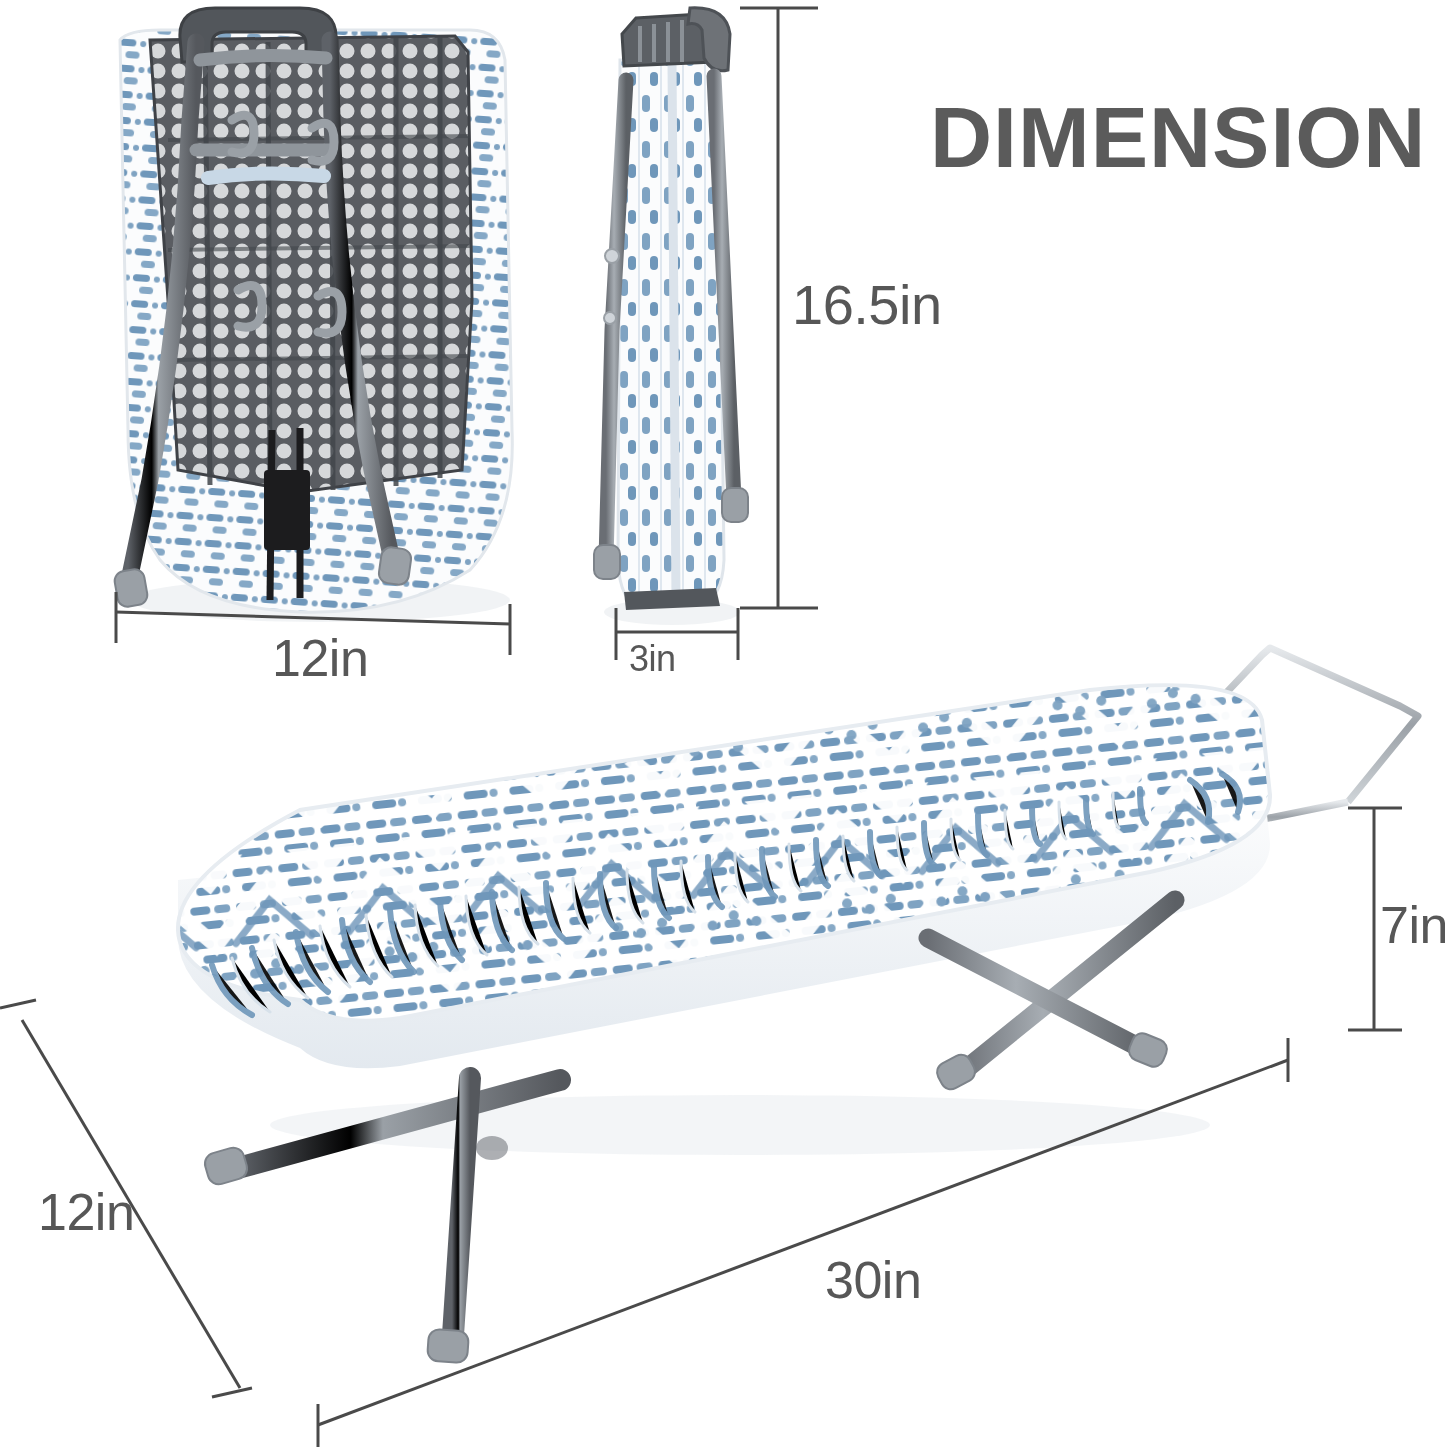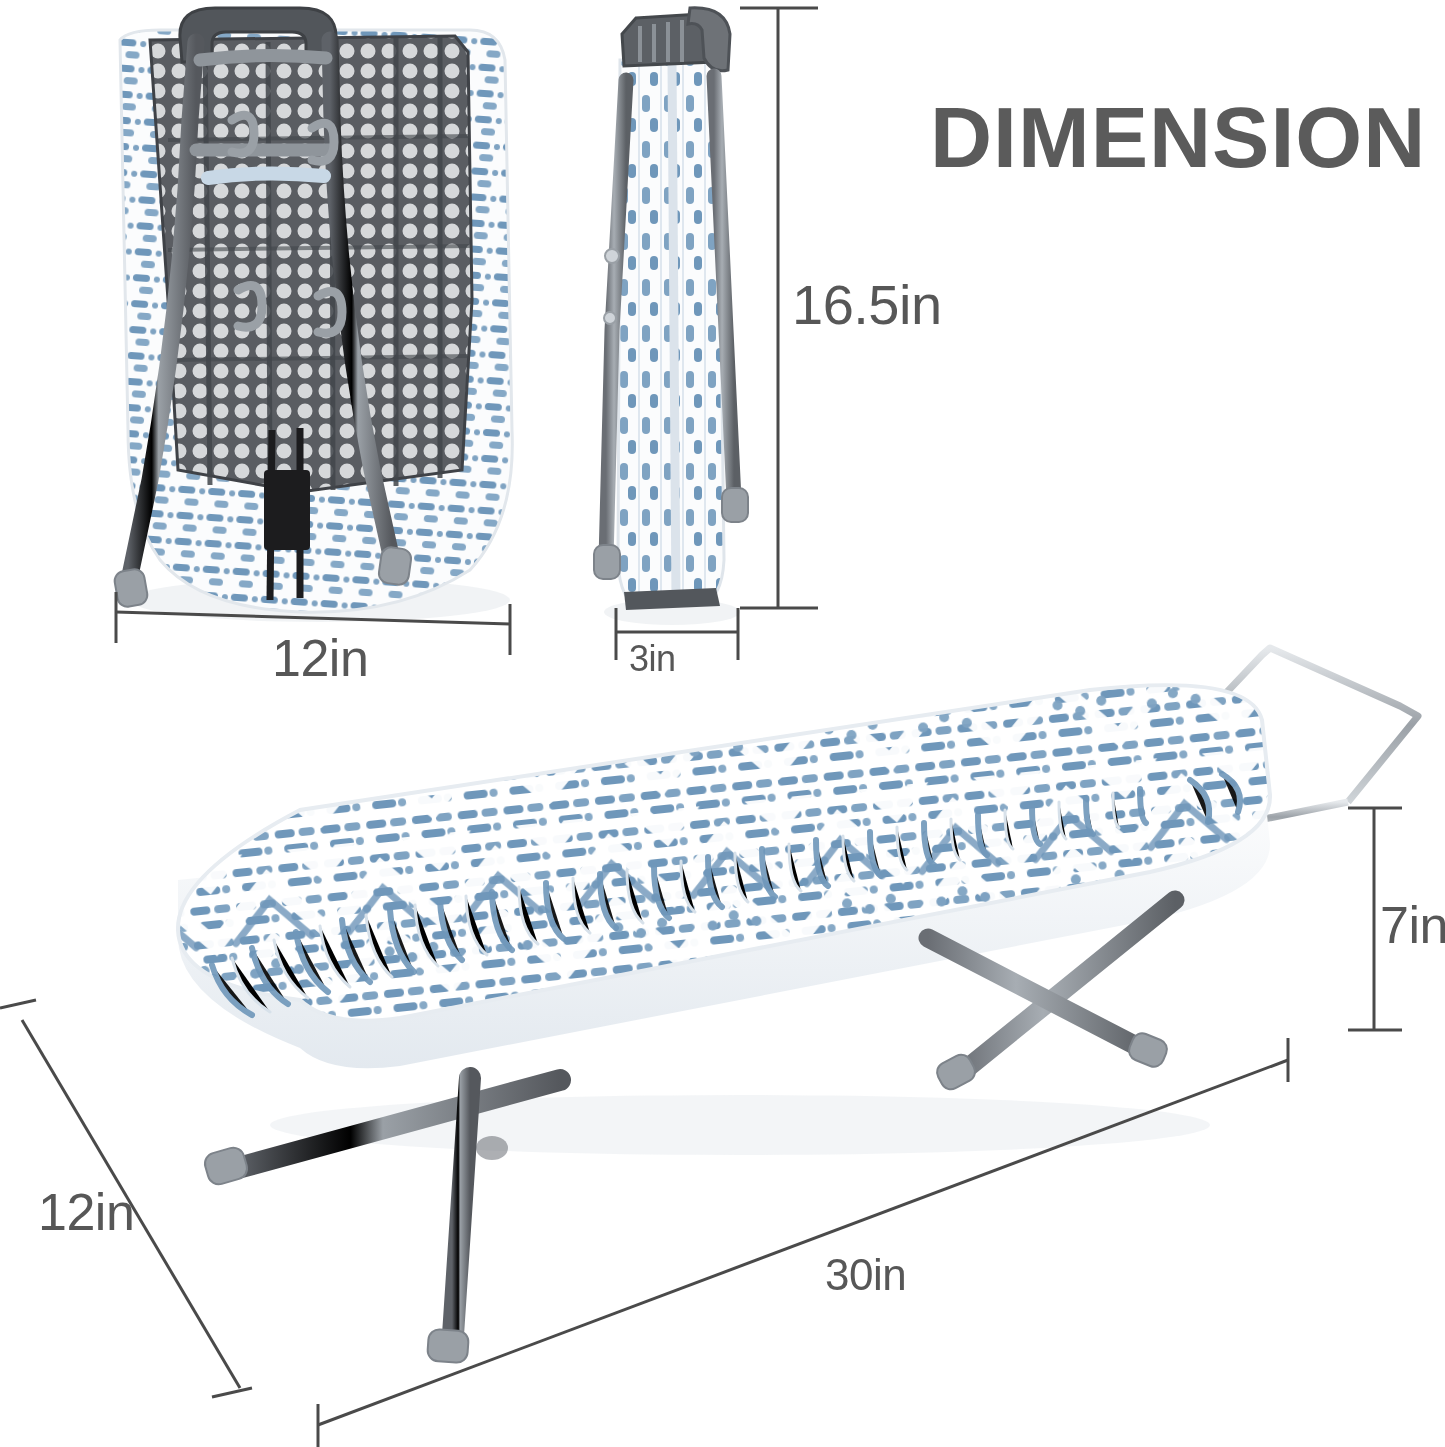--- a/index.html
+++ b/index.html
@@ -31,21 +31,21 @@
     font-weight:700;
     color:#5b5b5b;
     letter-spacing:1px;
     white-space:nowrap;
   }
   #label-165in{ left:792px; top:272px; font-size:56px; }
   #label-12in-top{ left:272px; top:628px; font-size:52px; }
   #label-3in{ left:629px; top:638px; font-size:36px; }
   #label-7in{ left:1380px; top:895px; font-size:52px; }
   #label-12in-left{ left:38px; top:1182px; font-size:52px; }
-  #label-30in{ left:825px; top:1250px; font-size:44px; }
+  #label-30in{ left:825px; top:1250px; font-size:52px; }
 </style>
 </head>
 <body>
 
 <div id="stage">
 
   <svg class="layer" viewBox="0 0 1445 1447" xmlns="http://www.w3.org/2000/svg">
     <defs>
 
       <pattern id="dashPat" width="46" height="34" patternUnits="userSpaceOnUse" patternTransform="rotate(-6)">

